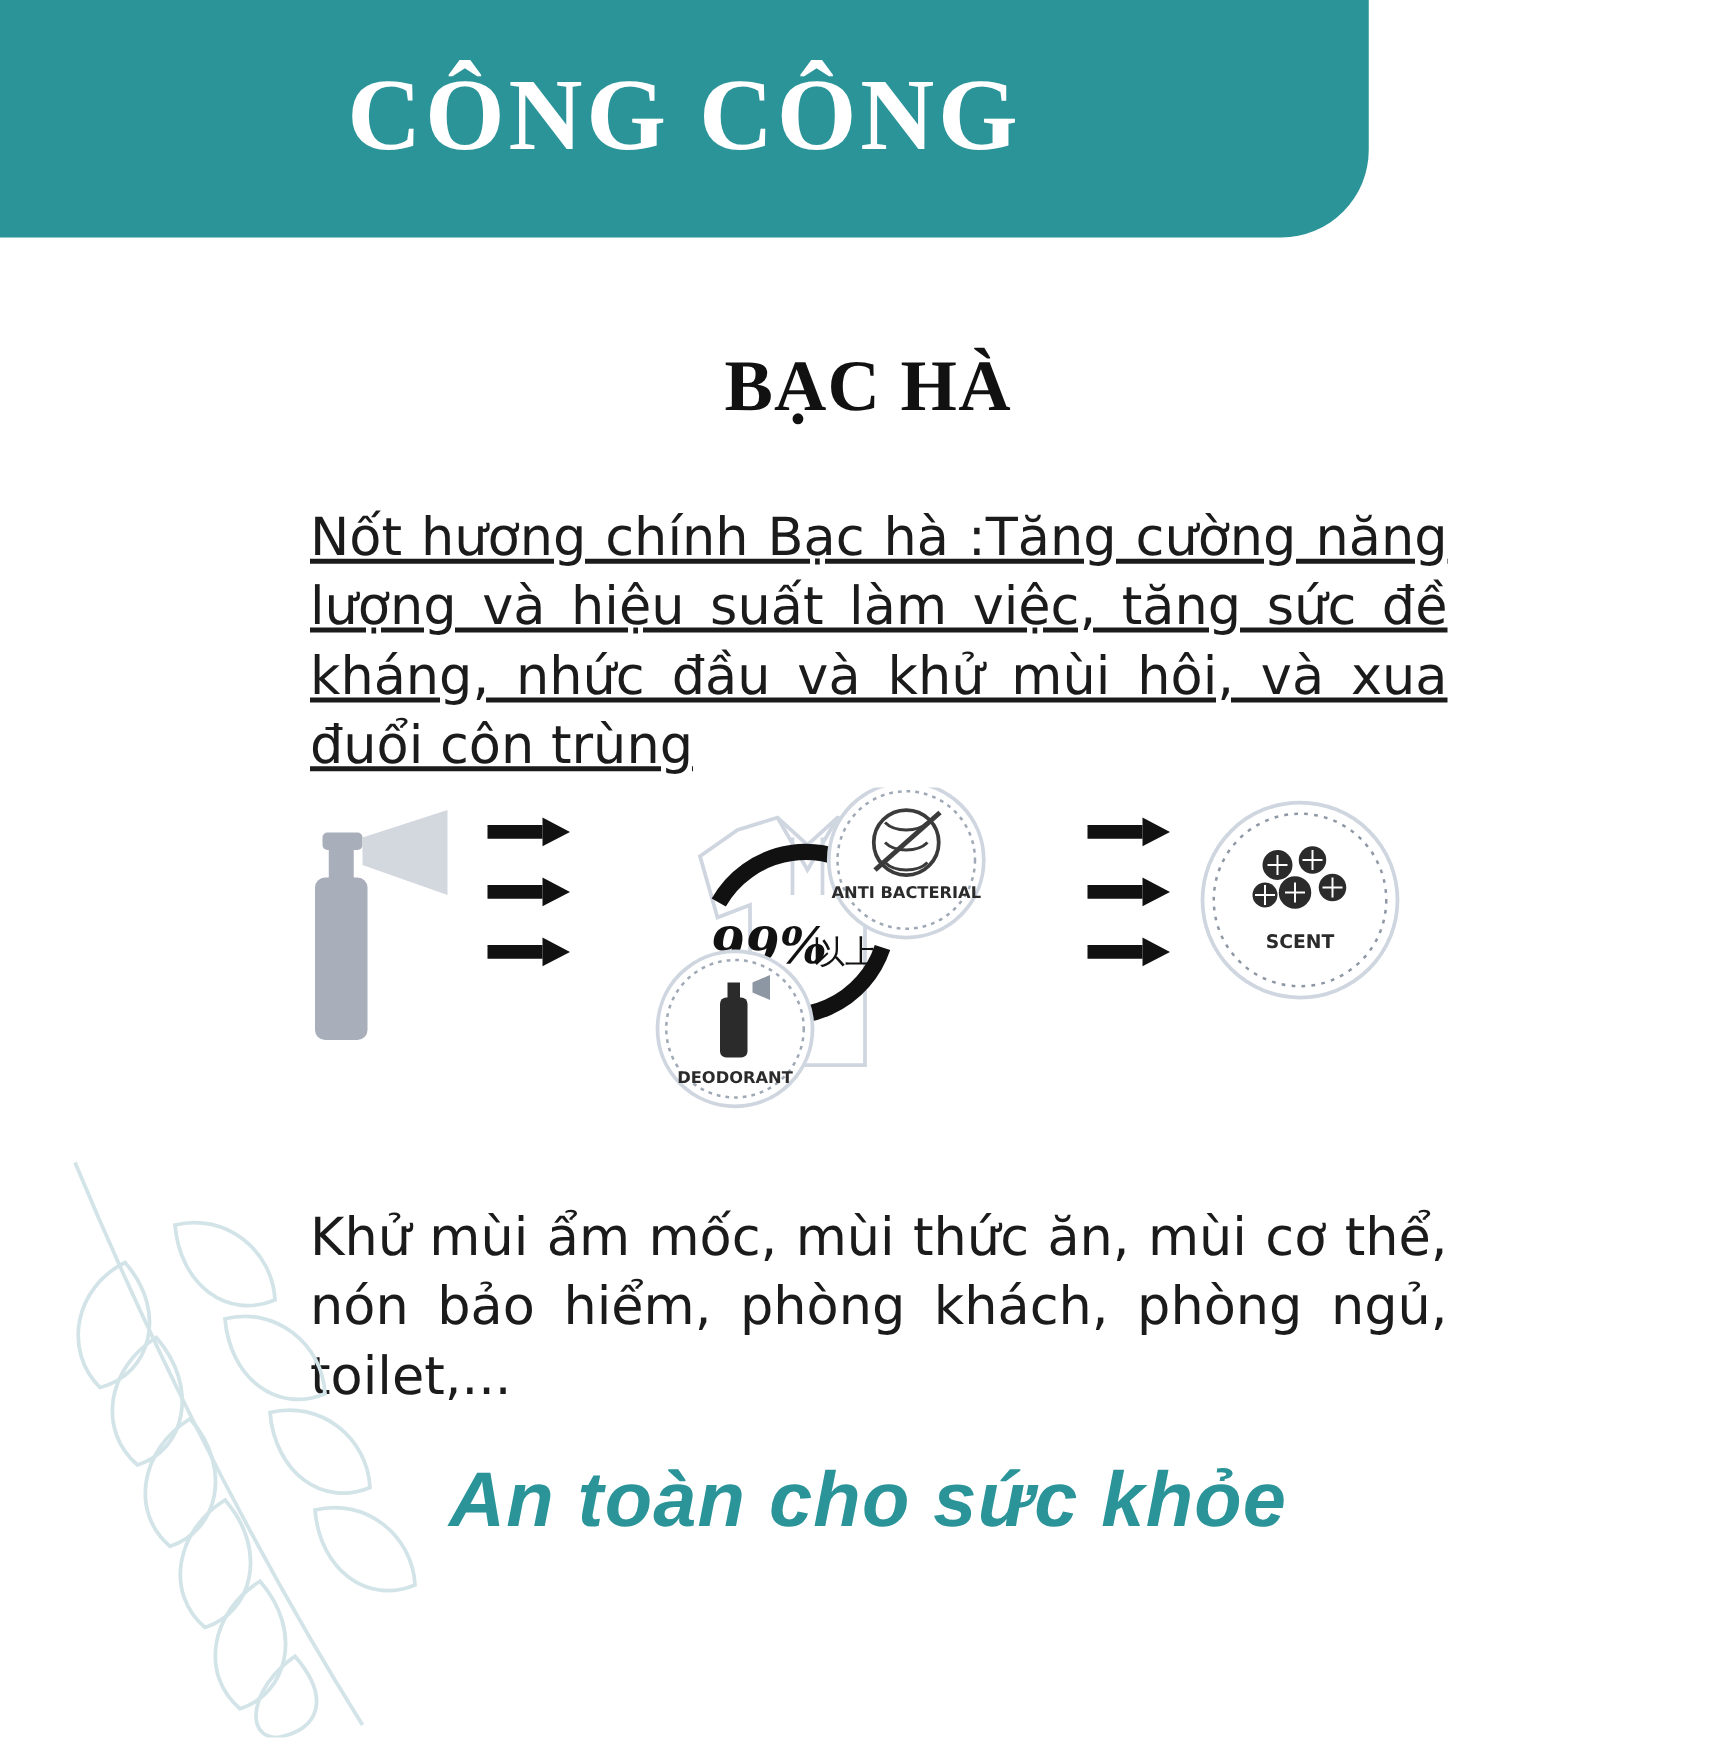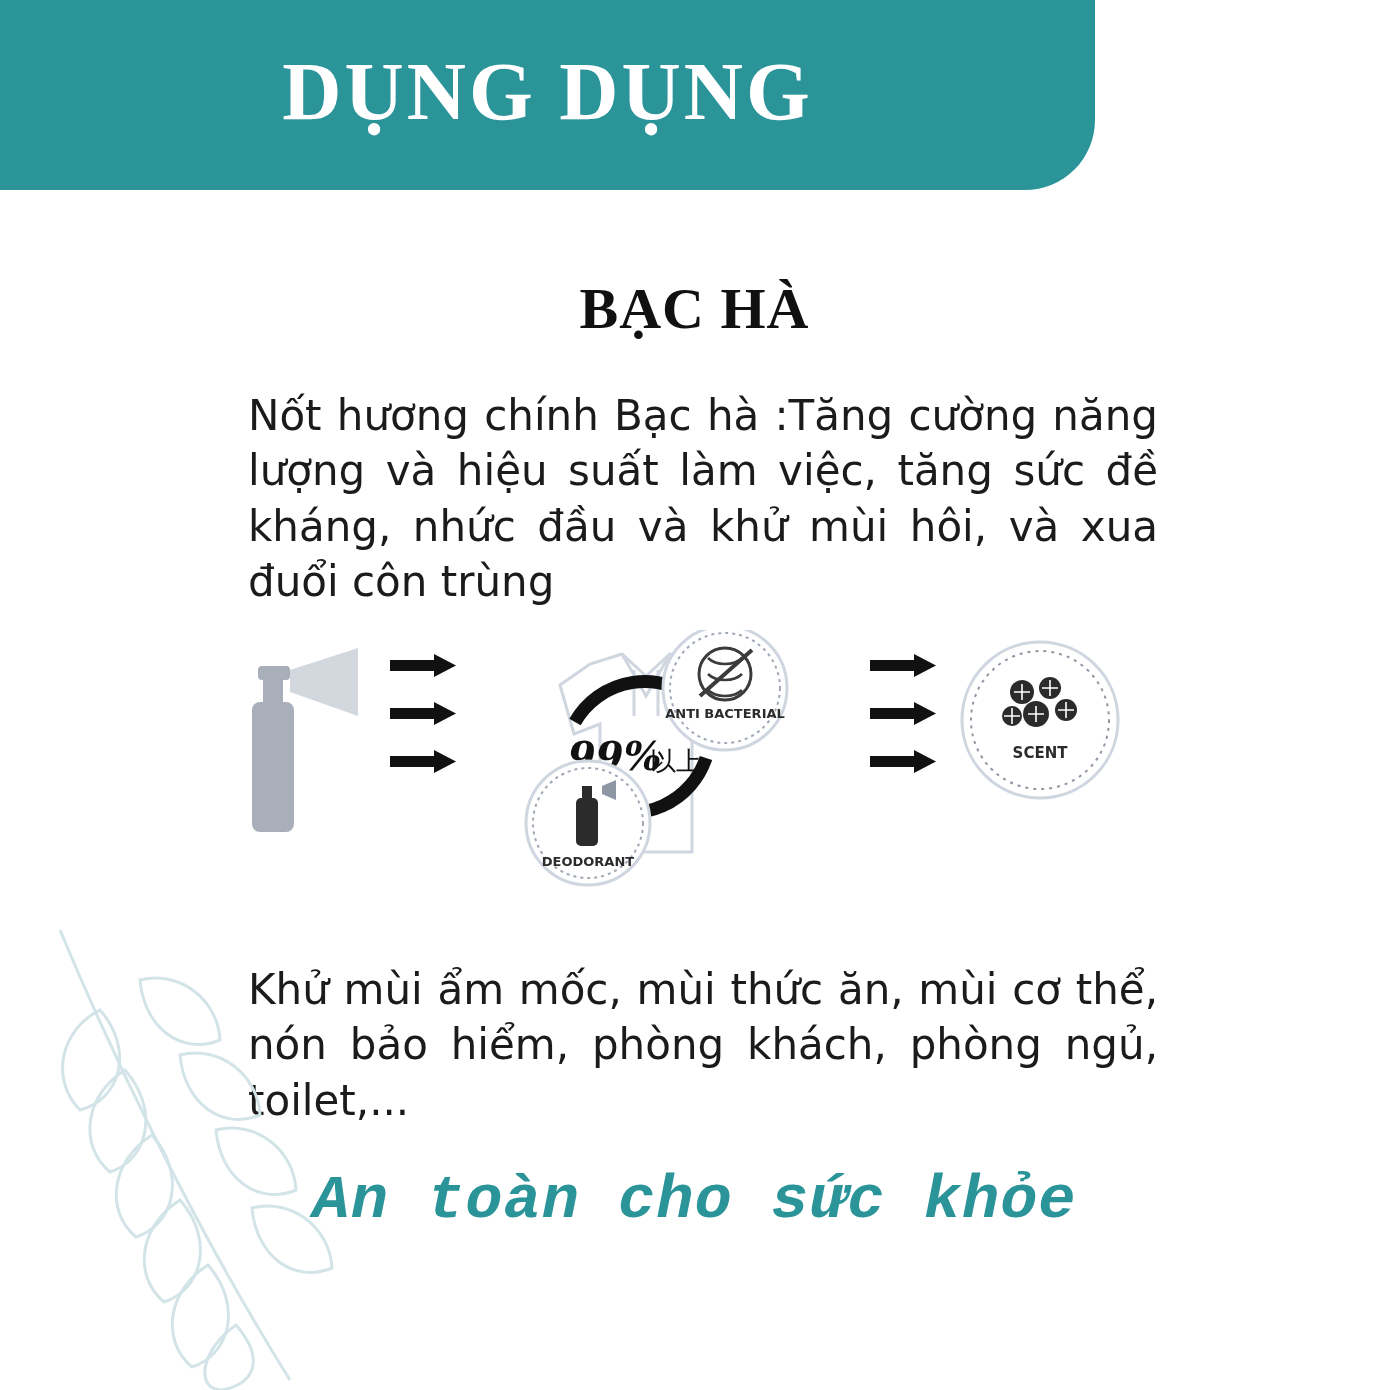--- a/index.html
+++ b/index.html
@@ -66,30 +66,30 @@
     position: absolute;
     left: 248px;
     width: 910px;
     font-family: "DejaVu Sans", sans-serif;
     font-size: 42px;
     line-height: 1.32;
     color: #1b1b1b;
     text-align: justify;
     text-justify: inter-word;
   }
-  .paragraph-1 { top: 198px; }
+  .paragraph-1 { top: 212px; text-decoration: underline; }
   .paragraph-2 { top: 772px; }
 
   .script-line {
     position: absolute;
     top: 975px;
     left: 0;
     width: 1389px;
     text-align: center;
-    font-family: Liberation Mono, monospace;
+    font-family: Liberation Sans, sans-serif;
     font-style: italic;
     font-size: 62px;
     font-weight: 700;
     color: #2a9499;
     letter-spacing: 1px;
   }
 
   
   .illustration {
     position: absolute;
@@ -108,21 +108,21 @@
     width: 340px;
     height: 470px;
     pointer-events: none;
   }
   .leaf-decor svg { display: block; }
 </style>
 </head>
 <body>
 
 <div class="header-banner">
-  <h1 class="header-title">DỤNG DỤNG</h1>
+  <h1 class="header-title">CÔNG CÔNG</h1>
 </div>
 
 <div class="content">
 
   <div class="subtitle">BẠC HÀ</div>
 
   <div class="paragraph paragraph-1">Nốt hương chính Bạc hà :Tăng cường năng lượng và hiệu suất làm việc, tăng sức đề kháng, nhức đầu và khử mùi hôi, và xua đuổi côn trùng</div>
 
   <div class="illustration">
     <svg width="930" height="300" viewBox="0 0 930 300" xmlns="http://www.w3.org/2000/svg">

